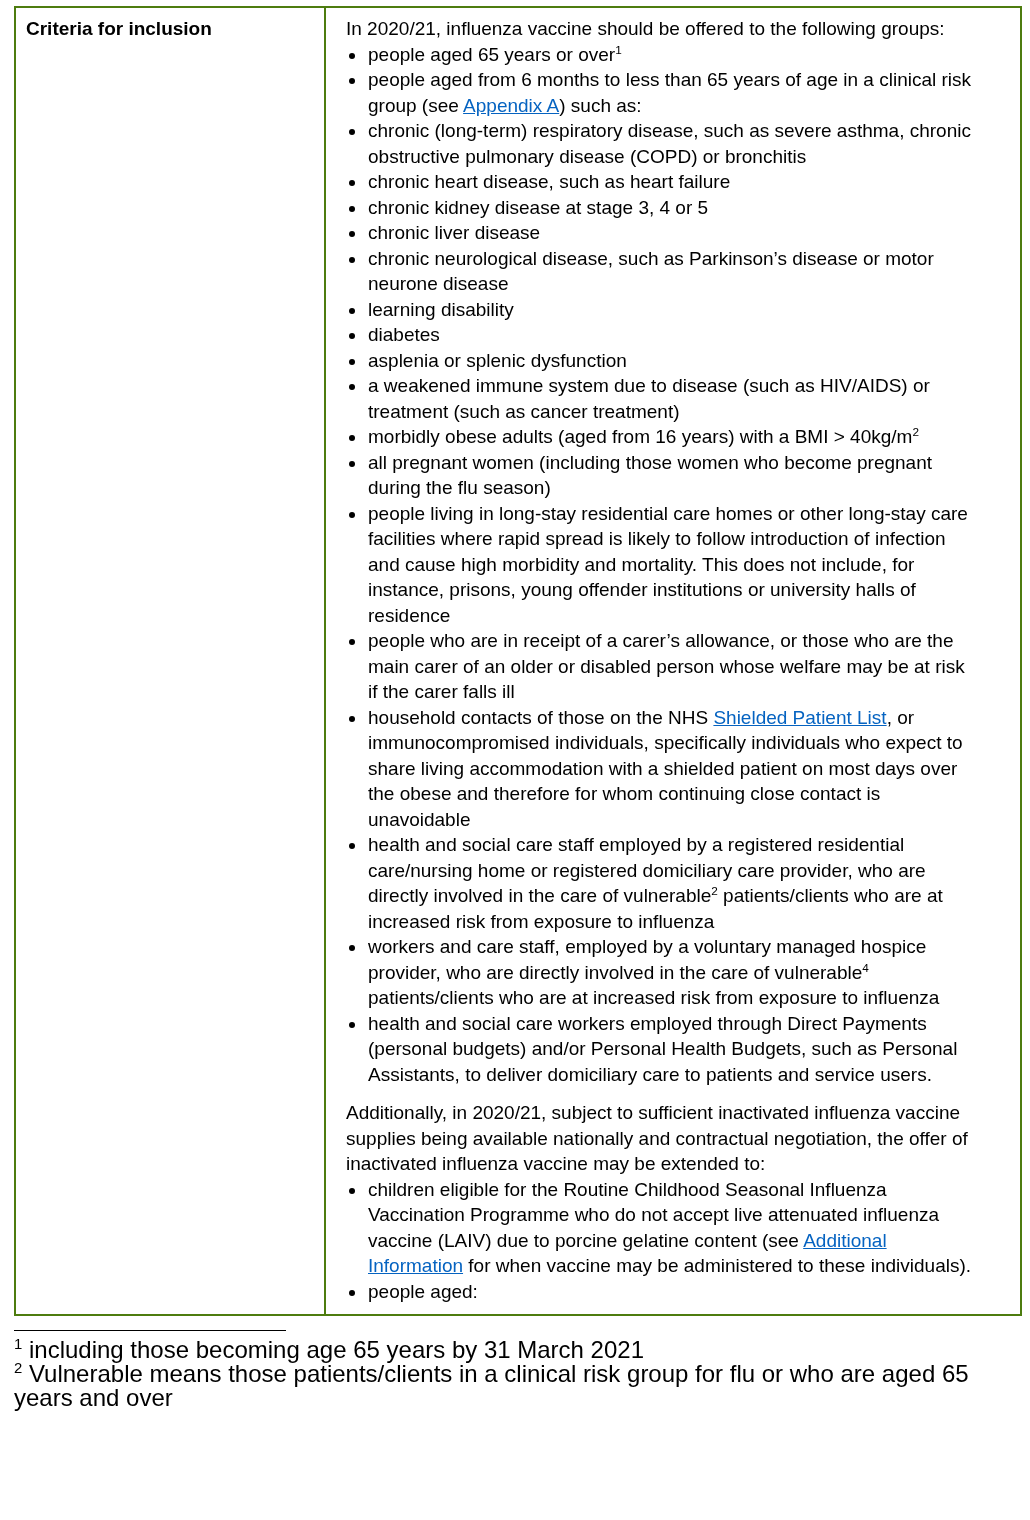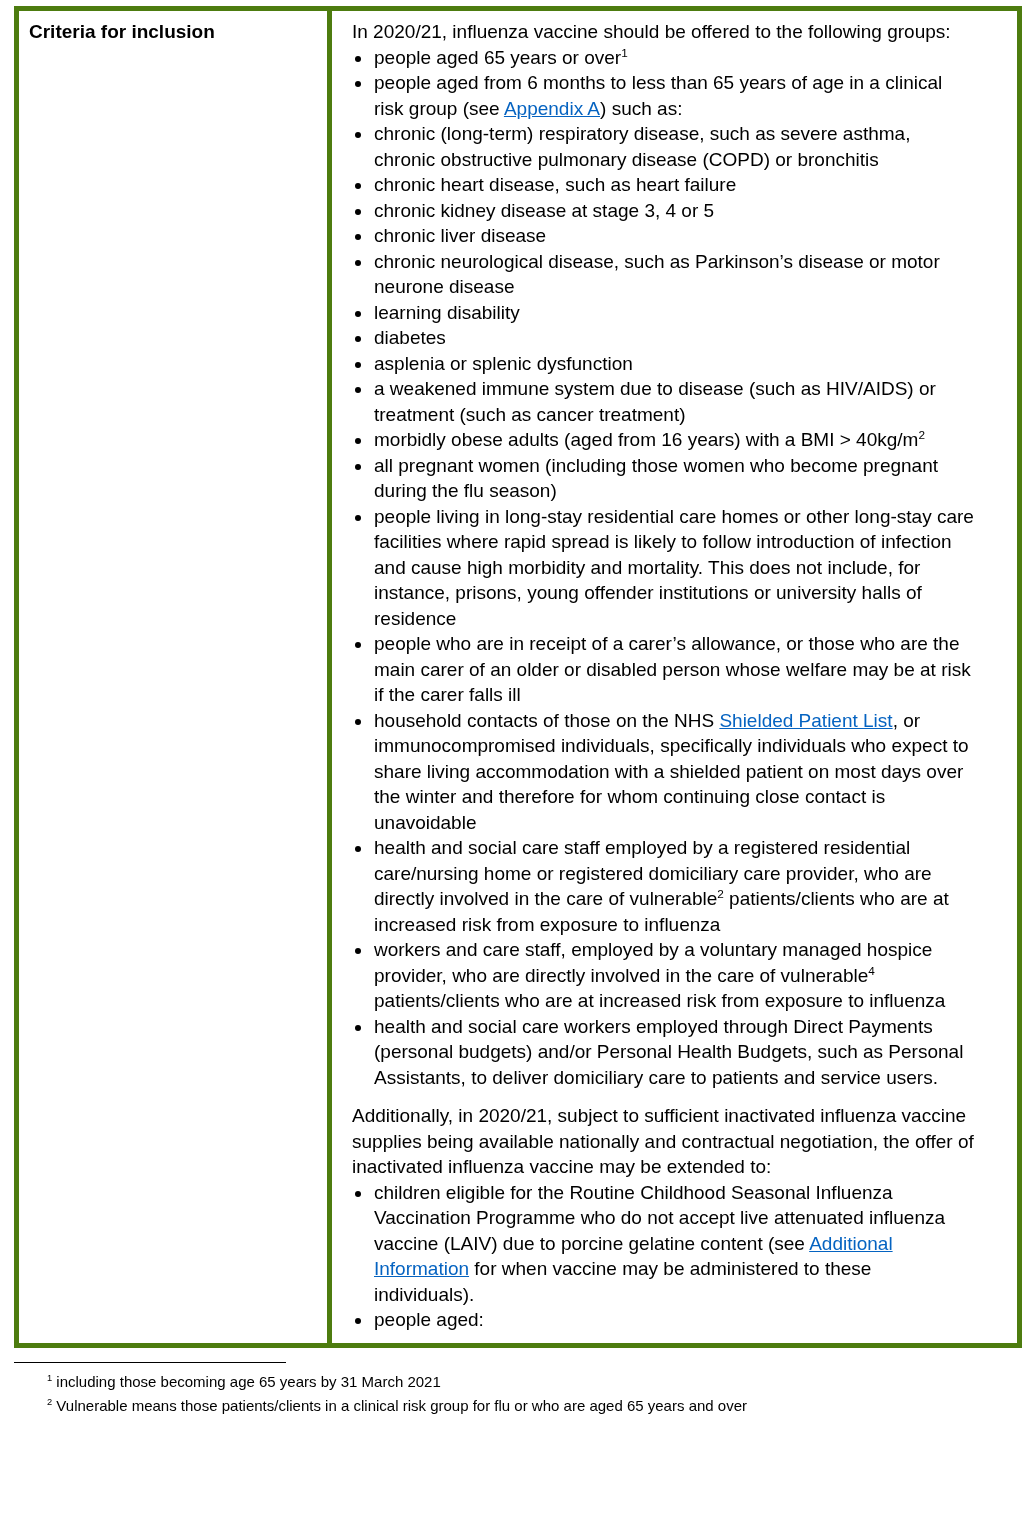--- a/index.html
+++ b/index.html
@@ -15,21 +15,21 @@
     box-sizing:border-box;
     padding:6px 8px 4px 14px;
     background:#ffffff;
   }
   table.doc-table {
     border-collapse:collapse;
     width:1008px;
     table-layout:fixed;
   }
   table.doc-table td {
-    border:5px solid #4d7c0f;
+    border:2px solid #4d7c0f;
     vertical-align:top;
     margin-top:38px;
   }
   td.left-cell {
     width:288px;
     padding:8px 10px;
   }
   td.left-cell .row-label { font-weight:bold; }
   td.right-cell {
     padding:8px 42px 10px 20px;
@@ -52,23 +52,22 @@
     vertical-align:super;
   }
   .footnotes { margin-top:14px; }
   .footnote-rule {
     width:272px;
     height:0;
     border-top:1px solid #000000;
     margin:0 0 7px 0;
   }
   .footnote {
-    font-size:15px;
+    font-size:24px;
     line-height:24px;
-    margin-left:33px;
   }
 </style>
 </head>
 <body>
 
 <div class="page">
 
   <table class="doc-table">
     <tbody>
         <tr>
@@ -88,21 +87,21 @@
           <li>chronic liver disease</li>
           <li>chronic neurological disease, such as Parkinson’s disease or motor neurone disease</li>
           <li>learning disability</li>
           <li>diabetes</li>
           <li>asplenia or splenic dysfunction</li>
           <li>a weakened immune system due to disease (such as HIV/AIDS) or treatment (such as cancer treatment)</li>
           <li><span>morbidly obese adults (aged from 16 years) with a BMI &gt; 40kg/m</span><sup>2</sup></li>
           <li>all pregnant women (including those women who become pregnant during the flu season)</li>
           <li>people living in long-stay residential care homes or other long-stay care facilities where rapid spread is likely to follow introduction of infection and cause high morbidity and mortality. This does not include, for instance, prisons, young offender institutions or university halls of residence</li>
           <li>people who are in receipt of a carer’s allowance, or those who are the main carer of an older or disabled person whose welfare may be at risk if the carer falls ill</li>
-          <li><span>household contacts of those on the NHS </span><a href="#" class="doc-link">Shielded Patient List</a><span>, or immunocompromised individuals, specifically individuals who expect to share living accommodation with a shielded patient on most days over the winter and therefore for whom continuing close contact is unavoidable</span></li>
+          <li><span>household contacts of those on the NHS </span><a href="#" class="doc-link">Shielded Patient List</a><span>, or immunocompromised individuals, specifically individuals who expect to share living accommodation with a shielded patient on most days over the obese and therefore for whom continuing close contact is unavoidable</span></li>
           <li><span>health and social care staff employed by a registered residential care/nursing home or registered domiciliary care provider, who are directly involved in the care of vulnerable</span><sup>2</sup><span> patients/clients who are at increased risk from exposure to influenza</span></li>
           <li><span>workers and care staff, employed by a voluntary managed hospice provider, who are directly involved in the care of vulnerable</span><sup>4</sup><span> patients/clients who are at increased risk from exposure to influenza</span></li>
           <li>health and social care workers employed through Direct Payments (personal budgets) and/or Personal Health Budgets, such as Personal Assistants, to deliver domiciliary care to patients and service users.</li>
         </ul>
 
         <p class="additional">Additionally, in 2020/21, subject to sufficient inactivated influenza vaccine supplies being available nationally and contractual negotiation, the offer of inactivated influenza vaccine may be extended to:</p>
 
         <ul class="bullets">
           <li><span>children eligible for the Routine Childhood Seasonal Influenza Vaccination Programme who do not accept live attenuated influenza vaccine (LAIV) due to porcine gelatine content (see </span><a href="#" class="doc-link">Additional Information</a><span> for when vaccine may be administered to these individuals).</span></li>
           <li>people aged:</li>

